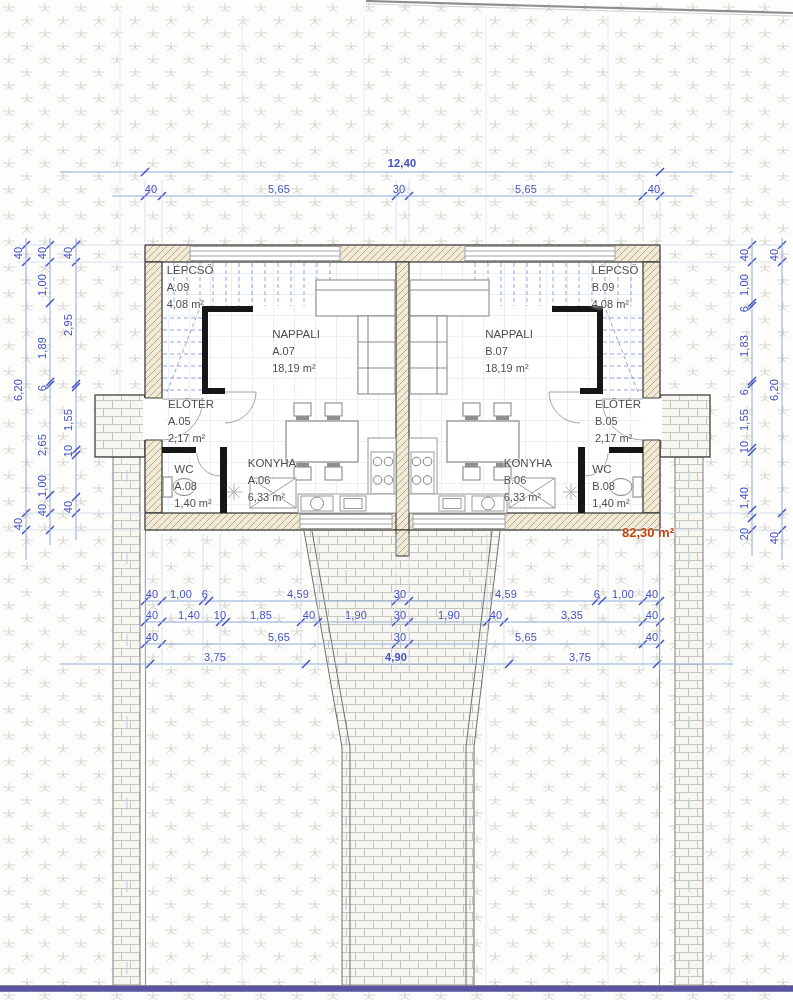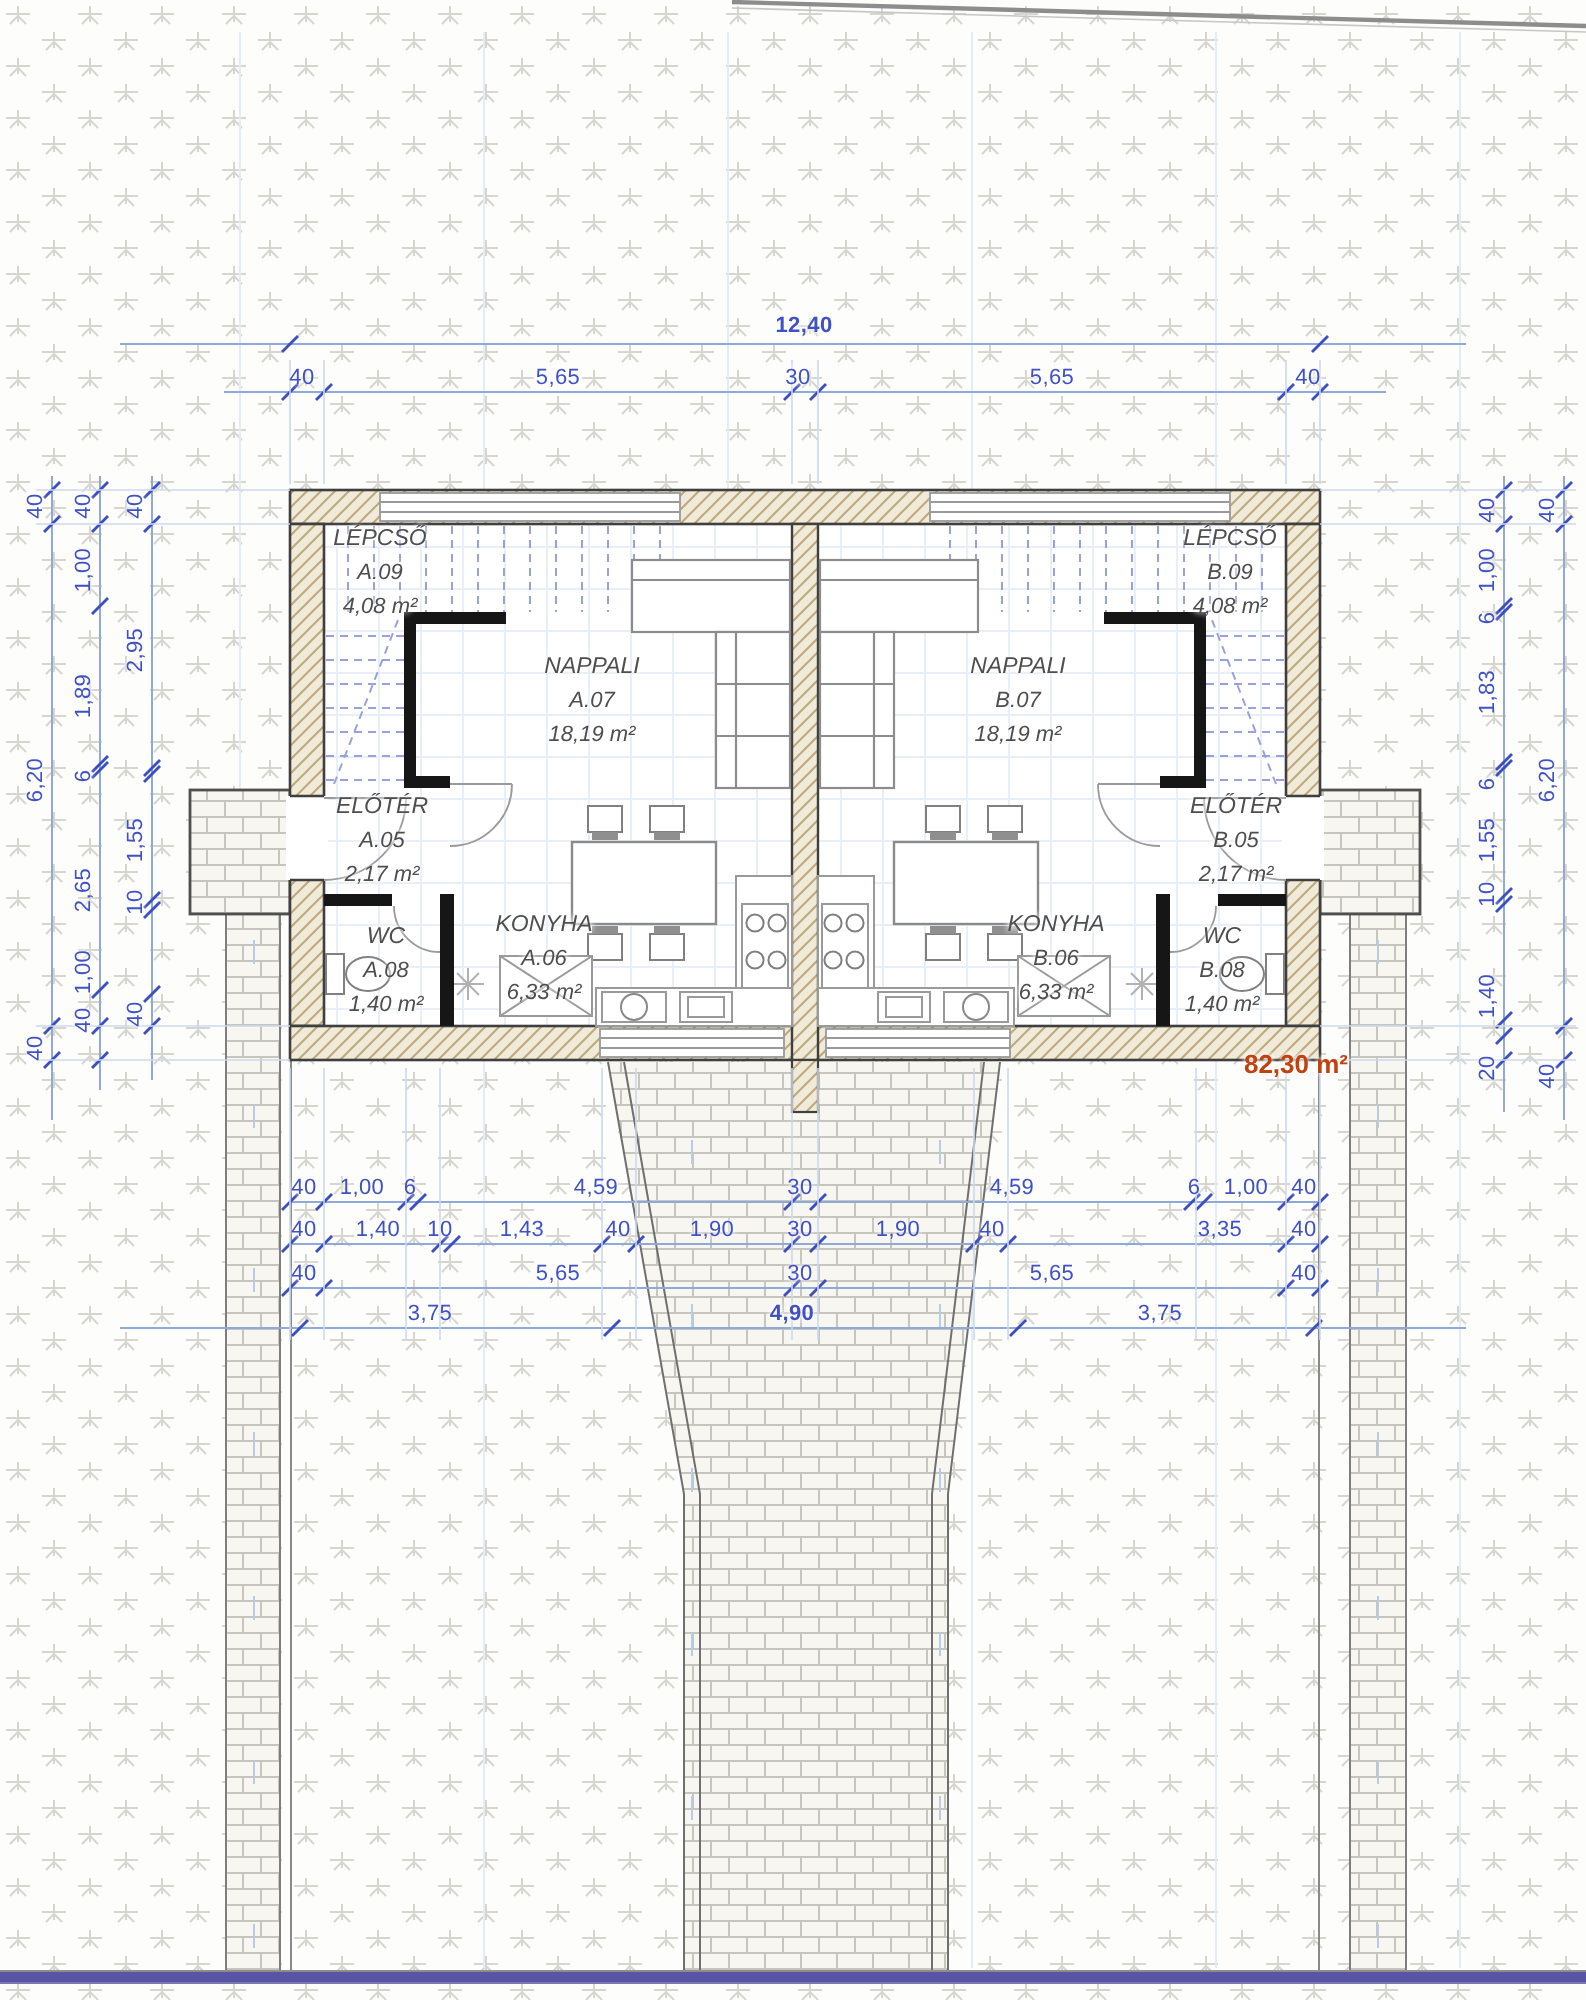--- a/index.html
+++ b/index.html
@@ -9,24 +9,23 @@
   }
   .stage svg { position:absolute; left:0; top:0; }
   #labels { position:absolute; left:0; top:0; width:793px; height:1000px; pointer-events:none; }
   .dim {
     position:absolute; transform:translate(-50%,-50%);
     font-size:11px; color:#3f51c5; white-space:nowrap; letter-spacing:0.2px;
     text-shadow:0 0 3px #fff, 0 0 3px #fff;
   }
   .dim.rot { transform:translate(-50%,-50%) rotate(-90deg); }
   .room-label {
-    position:absolute; transform:translate(-50%,-50%); text-align:center;
+    position:absolute; transform:translate(-50%,-50%); 
     color:#4e4e4e; font-size:11.5px; line-height:17px; white-space:nowrap;
     text-shadow:0 0 3px #fff, 0 0 3px #fff;
-    font-style:italic;
   }
   .room-label .rm-id, .room-label .rm-area { font-size:11px; }
   .total-area {
     position:absolute; left:648px; top:532px; transform:translate(-50%,-50%);
     color:#c2410c; font-size:13px; font-weight:bold; white-space:nowrap;
     text-shadow:0 0 3px #fff, 0 0 3px #fff;
   }
 </style>
 </head>
 <body>
@@ -307,27 +306,27 @@
       <span class="dim" style="left: 205px; top: 594px;">6</span>
       <span class="dim" style="left: 298px; top: 594px;">4,59</span>
       <span class="dim" style="left: 400px; top: 594px;">30</span>
       <span class="dim" style="left: 506px; top: 594px;">4,59</span>
       <span class="dim" style="left: 597px; top: 594px;">6</span>
       <span class="dim" style="left: 623px; top: 594px;">1,00</span>
       <span class="dim" style="left: 652px; top: 594px;">40</span>
       <span class="dim" style="left: 152px; top: 615px;">40</span>
       <span class="dim" style="left: 189px; top: 615px;">1,40</span>
       <span class="dim" style="left: 220px; top: 615px;">10</span>
-      <span class="dim" style="left: 261px; top: 615px;">1,43</span>
+      <span class="dim" style="left: 261px; top: 615px;">1,85</span>
       <span class="dim" style="left: 309px; top: 615px;">40</span>
       <span class="dim" style="left: 356px; top: 615px;">1,90</span>
       <span class="dim" style="left: 400px; top: 615px;">30</span>
       <span class="dim" style="left: 449px; top: 615px;">1,90</span>
       <span class="dim" style="left: 496px; top: 615px;">40</span>
-      <span class="dim" style="left: 572px; top: 615px; margin-left: 38px;">3,35</span>
+      <span class="dim" style="left: 572px; top: 615px;">3,35</span>
       <span class="dim" style="left: 652px; top: 615px;">40</span>
       <span class="dim" style="left: 152px; top: 637px;">40</span>
       <span class="dim" style="left: 279px; top: 637px;">5,65</span>
       <span class="dim" style="left: 400px; top: 637px;">30</span>
       <span class="dim" style="left: 526px; top: 637px;">5,65</span>
       <span class="dim" style="left: 652px; top: 637px;">40</span>
       <span class="dim" style="left: 215px; top: 657px;">3,75</span>
       <span class="dim" style="left: 396px; top: 657px; font-weight: bold;">4,90</span>
       <span class="dim" style="left: 580px; top: 657px;">3,75</span>
       <span class="dim rot" style="left: 18px; top: 253px;">40</span>

